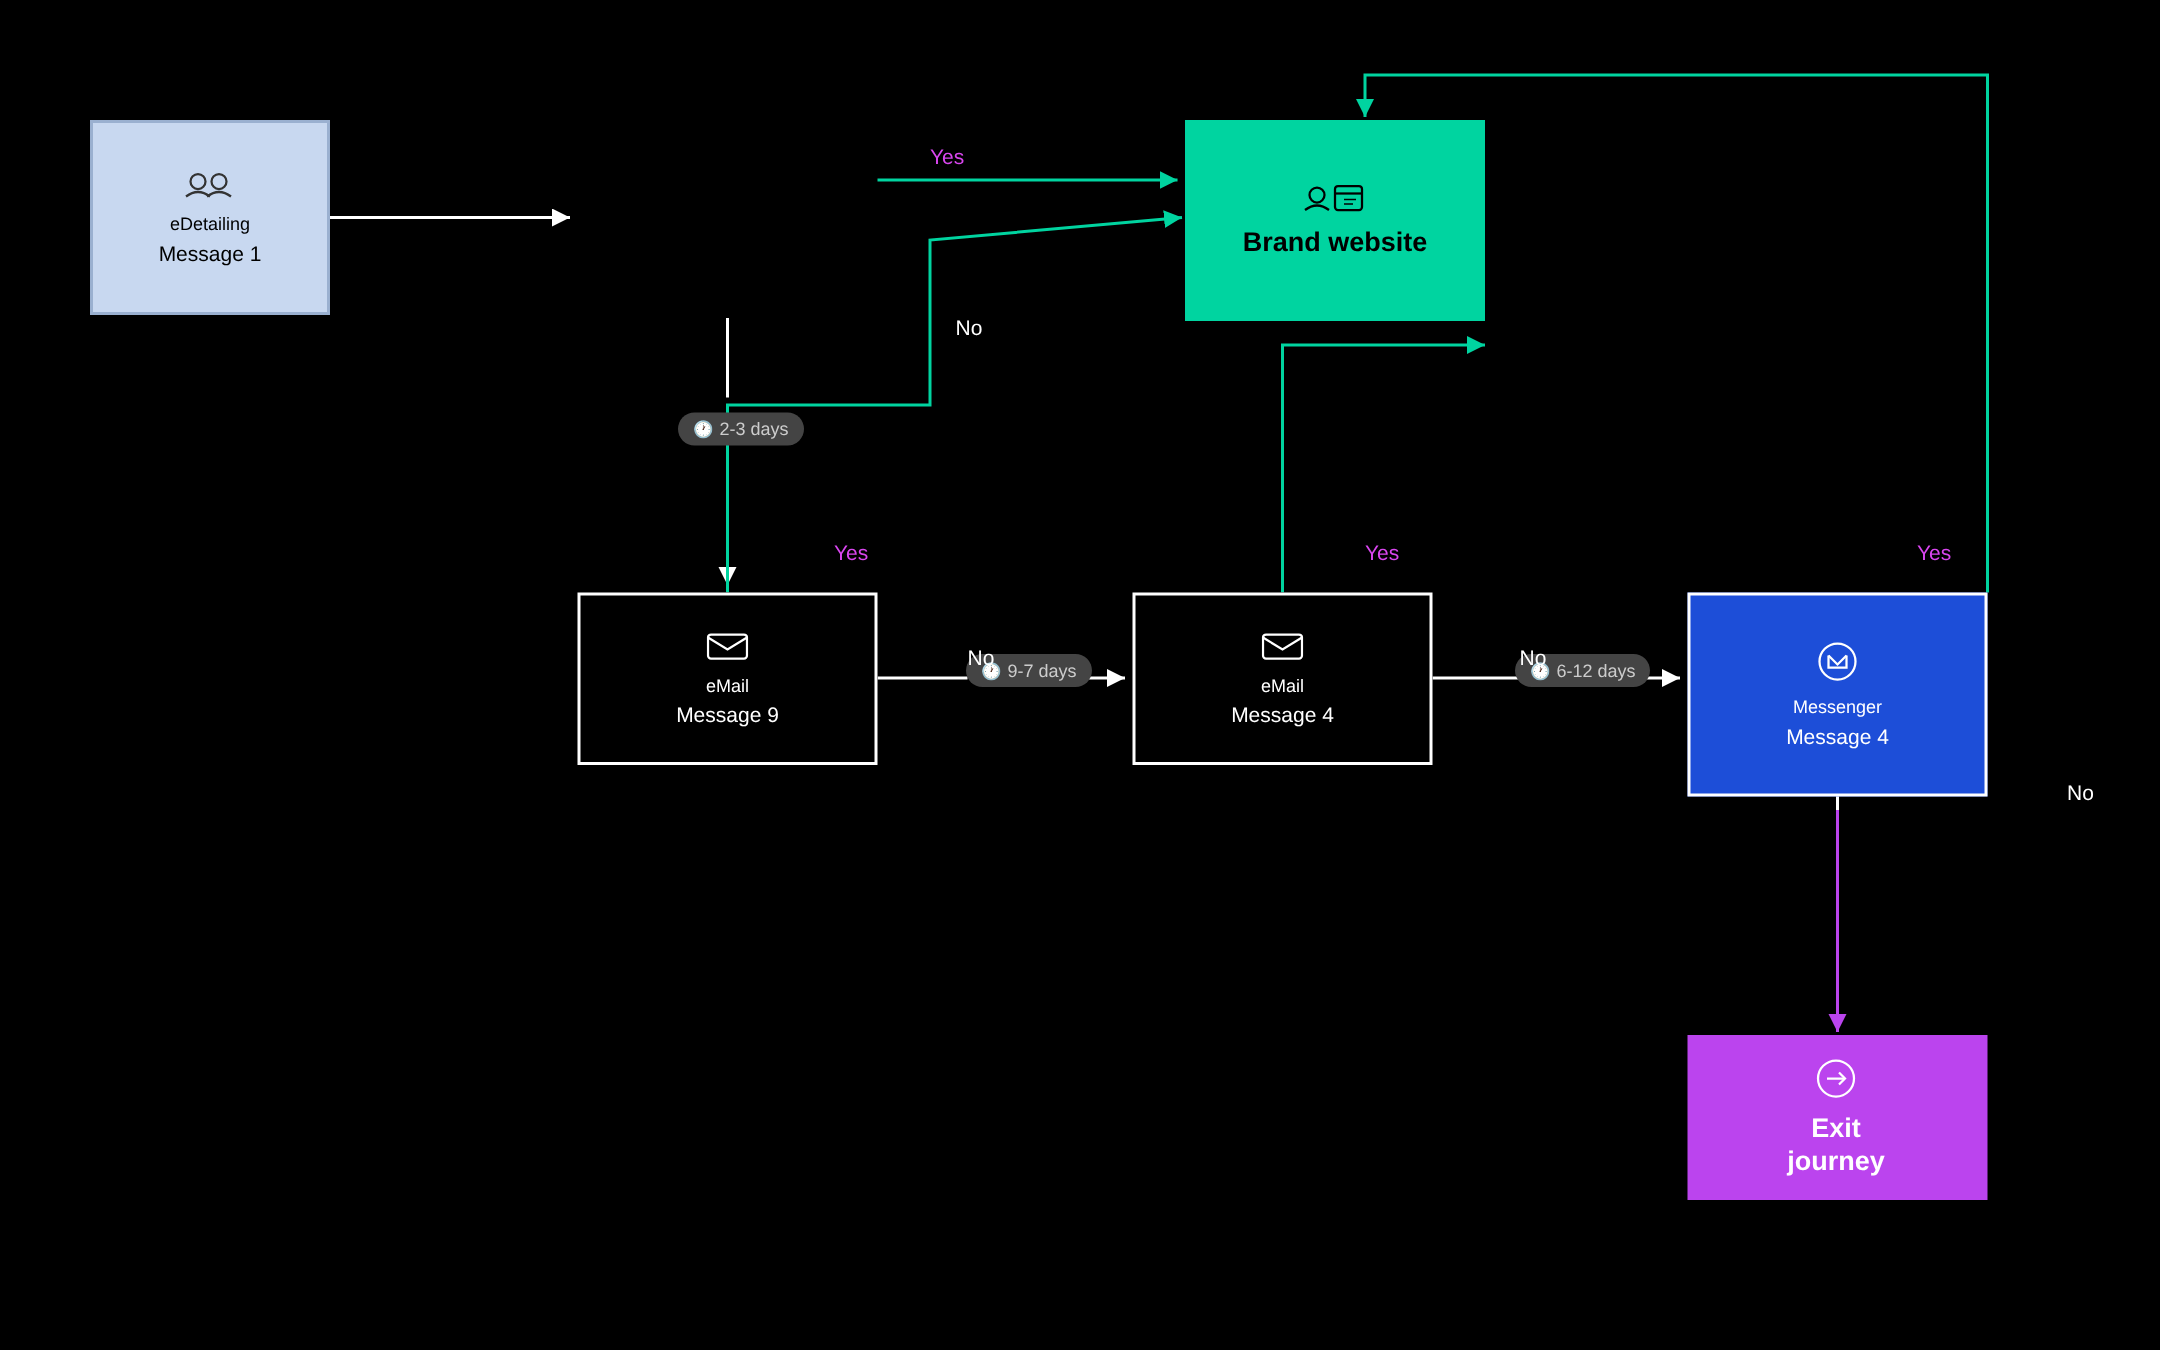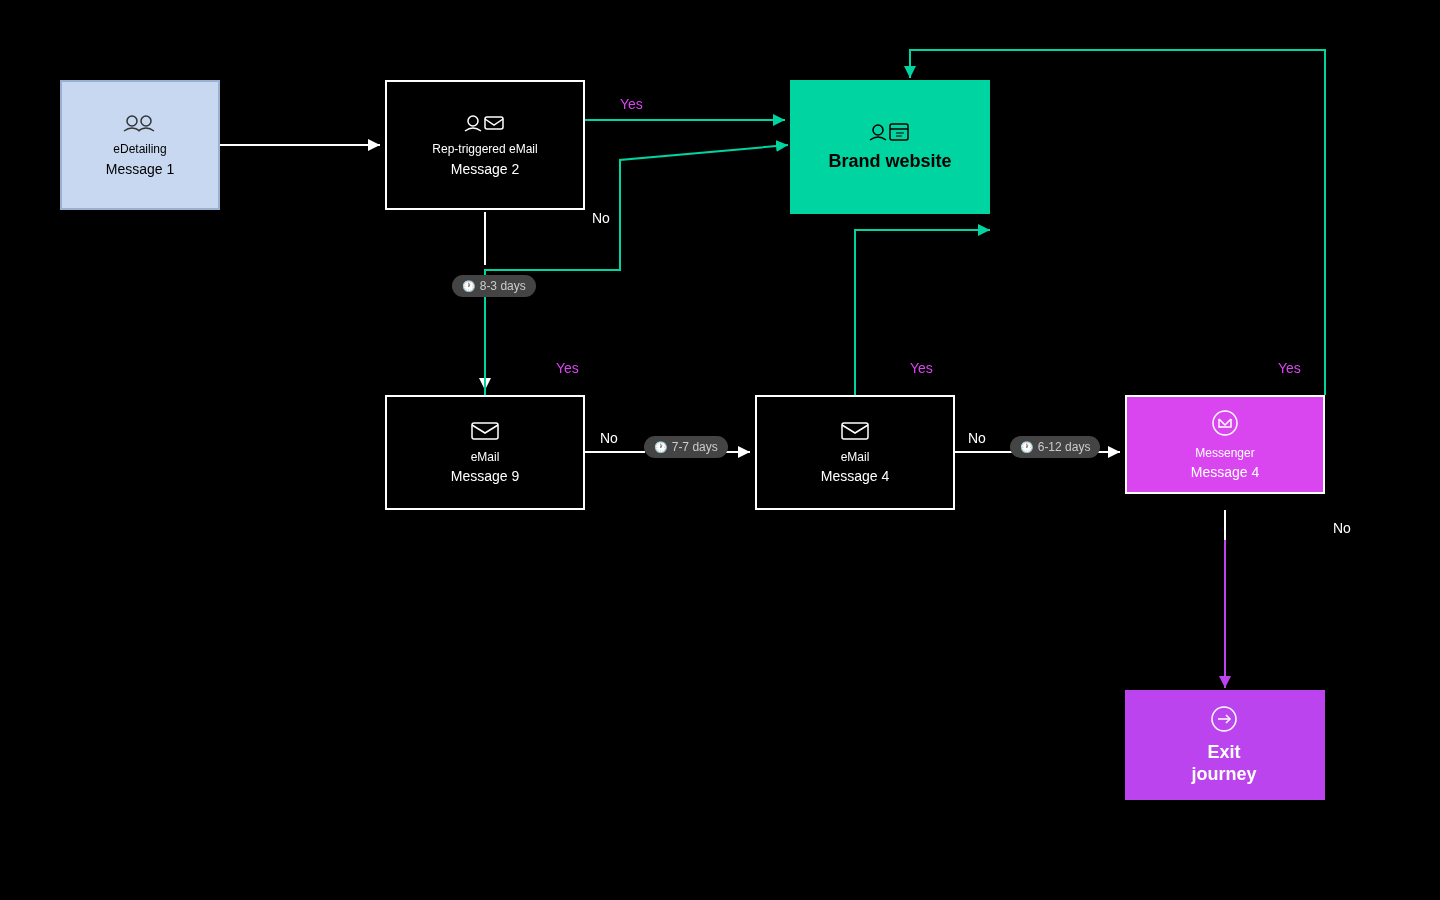--- a/index.html
+++ b/index.html
@@ -98,22 +98,22 @@
       height: 115px;
       background: #000;
       border-color: #fff;
     }
 
     
     .node-messenger {
       left: 1125px;
       top: 395px;
       width: 200px;
-      height: 99px;
-      background: #d946ef;
+      height: 136px;
+      background: #1d4ed8;
       border-color: #fff;
     }
 
     
     .node-exit {
       left: 1125px;
       top: 690px;
       width: 200px;
       height: 110px;
       background: #bb44ee;
@@ -141,20 +141,21 @@
 
     
     .label {
       position: absolute;
       font-size: 14px;
       color: #d946ef;
       font-weight: normal;
     }
     .label-no {
       color: #fff;
+      margin-left: 45px;
     }
 
     svg.arrows {
       position: absolute;
       top: 0; left: 0;
       width: 1440px;
       height: 900px;
       pointer-events: none;
     }
   </style>
@@ -211,32 +212,20 @@
         <circle cx="12" cy="8" r="5" fill="none" stroke="#333" stroke-width="1.5"></circle>
         <path d="M4 18 Q12 12 20 18" fill="none" stroke="#333" stroke-width="1.5"></path>
         <circle cx="26" cy="8" r="5" fill="none" stroke="#333" stroke-width="1.5"></circle>
         <path d="M18 18 Q26 12 34 18" fill="none" stroke="#333" stroke-width="1.5"></path>
       </svg>
     </div>
     <div class="node-title">eDetailing</div>
     <div class="node-subtitle">Message 1</div>
   </div>
 
-  <div class="node node-rep">
-    <div class="node-icon">
-      <svg width="44" height="20" viewBox="0 0 44 20">
-        <circle cx="10" cy="8" r="5" fill="none" stroke="#fff" stroke-width="1.5"></circle>
-        <path d="M2 18 Q10 12 18 18" fill="none" stroke="#fff" stroke-width="1.5"></path>
-        <rect x="22" y="4" width="18" height="12" rx="2" fill="none" stroke="#fff" stroke-width="1.5"></rect>
-        <path d="M22 6 L31 12 L40 6" fill="none" stroke="#fff" stroke-width="1.5"></path>
-      </svg>
-    </div>
-    <div class="node-title">Rep-triggered eMail</div>
-    <div class="node-subtitle">Message 2</div>
-  </div>
 
   <div class="node node-brand">
     <div class="node-icon">
       <svg width="44" height="20" viewBox="0 0 44 20">
         <circle cx="10" cy="8" r="5" fill="none" stroke="#000" stroke-width="1.5"></circle>
         <path d="M2 18 Q10 12 18 18" fill="none" stroke="#000" stroke-width="1.5"></path>
         <rect x="22" y="2" width="18" height="16" rx="2" fill="none" stroke="#000" stroke-width="1.5"></rect>
         <line x1="22" y1="7" x2="40" y2="7" stroke="#000" stroke-width="1.5"></line>
         <line x1="28" y1="11" x2="36" y2="11" stroke="#000" stroke-width="1"></line>
         <line x1="28" y1="14" x2="34" y2="14" stroke="#000" stroke-width="1"></line>
@@ -286,26 +275,26 @@
         <circle cx="14" cy="14" r="12" fill="none" stroke="#fff" stroke-width="1.5"></circle>
         <line x1="8" y1="14" x2="20" y2="14" stroke="#fff" stroke-width="1.5" marker-end="url(#arrowhead-white-sm)"></line>
         <path d="M16 10 L20 14 L16 18" fill="none" stroke="#fff" stroke-width="1.5"></path>
       </svg>
     </div>
     <div class="node-title" style="font-size:18px;font-weight:bold;">Exit<br>journey</div>
   </div>
 
   <div class="delay-badge" style="left: 452px; top: 275px;">
     <span class="clock-icon">🕐</span>
-    <span>8-3 days</span>
+    <span>2-3 days</span>
   </div>
 
   <div class="delay-badge" style="left: 644px; top: 436px;">
     <span class="clock-icon">🕐</span>
-    <span>7-7 days</span>
+    <span>9-7 days</span>
   </div>
 
   <div class="delay-badge" style="left: 1010px; top: 436px;">
     <span class="clock-icon">🕐</span>
     <span>6-12 days</span>
   </div>
 
   <div class="label" style="left: 620px; top: 96px;">Yes</div>
 
   <div class="label label-no" style="left: 592px; top: 210px;">No</div>

